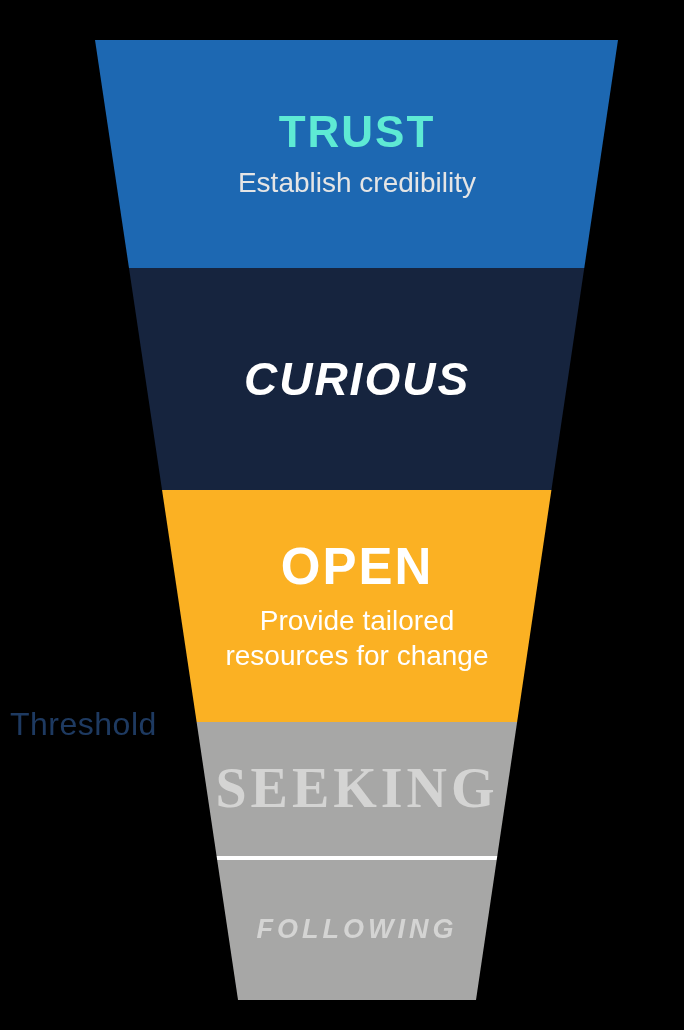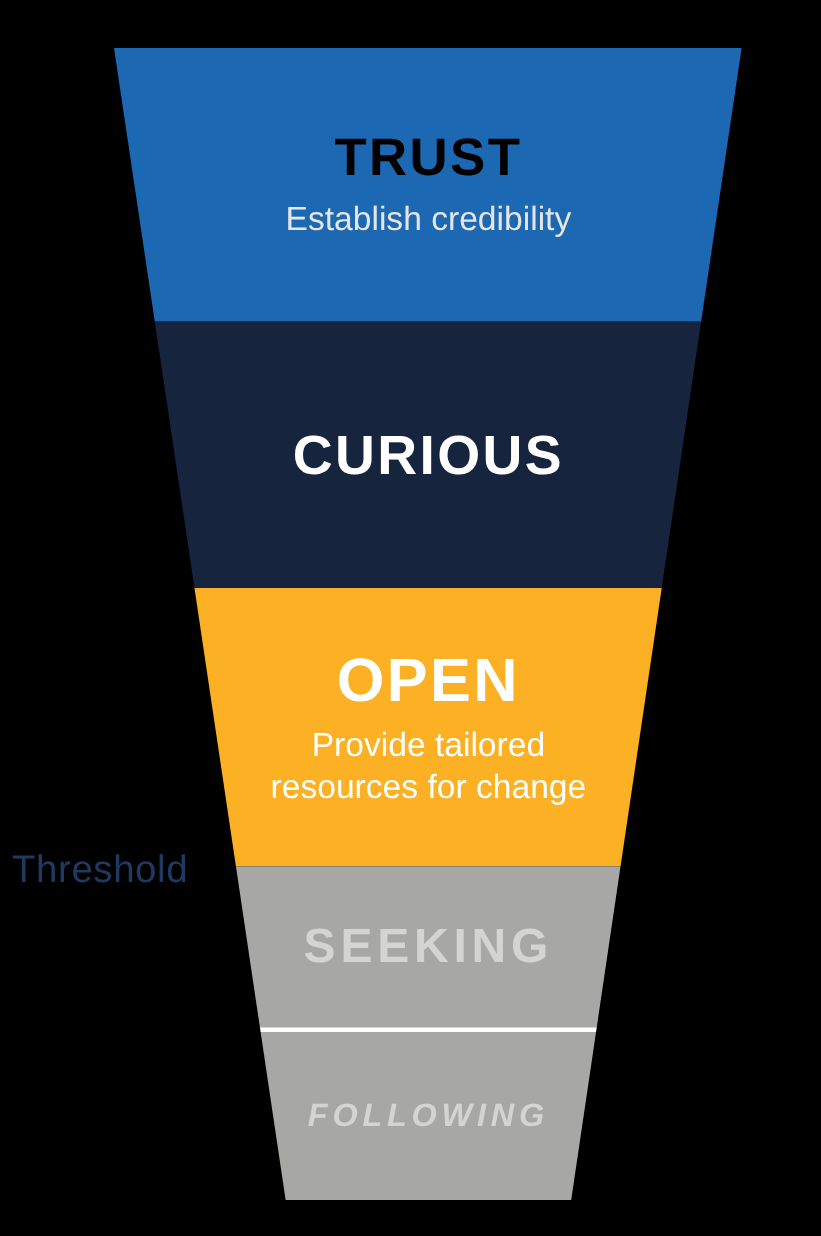--- a/index.html
+++ b/index.html
@@ -42,21 +42,21 @@
   .divider { height: 4px; width: 100%; }
 
   .title {
     font-weight: bold;
     letter-spacing: 2px;
     line-height: 1.1;
   }
   .band-trust .title    { font-size: 44px; }
   .band-curious .title  { font-size: 46px; }
   .band-open .title     { font-size: 51px; }
-  .band-seeking .title  { font-size: 40px; letter-spacing: 4px; }
+  .band-seeking .title  { font-size: 56px; letter-spacing: 4px; font-family: Liberation Serif, serif; }
   .band-following .title{ font-size: 27px; letter-spacing: 4px; font-style: italic; }
 
   .subtitle {
     font-size: 28px;
     font-weight: 400;
     line-height: 1.25;
     margin-top: 8px;
     margin-left: auto;
     margin-right: auto;
   }
@@ -74,28 +74,28 @@
 </style>
 </head>
 <body>
 
 <div class="page">
 
   <div class="funnel">
 
     <div class="band band-trust" style="background-color: rgb(29, 104, 178);">
       <div class="band-inner">
-        <div class="title" style="color: #000000;">TRUST</div>
+        <div class="title" style="color: #5eead4;">TRUST</div>
         <div class="subtitle" style="color: #e5e5e5;">Establish credibility</div>
       </div>
     </div>
 
     <div class="band band-curious" style="background-color: rgb(22, 36, 62);">
       <div class="band-inner">
-        <div class="title" style="color: rgb(255, 255, 255);">CURIOUS</div>
+        <div class="title" style="color: rgb(255, 255, 255); font-style: italic;">CURIOUS</div>
       </div>
     </div>
 
     <div class="band band-open" style="background-color: rgb(251, 177, 35);">
       <div class="band-inner">
         <div class="title" style="color: rgb(255, 255, 255);">OPEN</div>
         <div class="subtitle" style="color: rgb(255, 255, 255);">Provide tailored resources for change</div>
       </div>
     </div>
 

